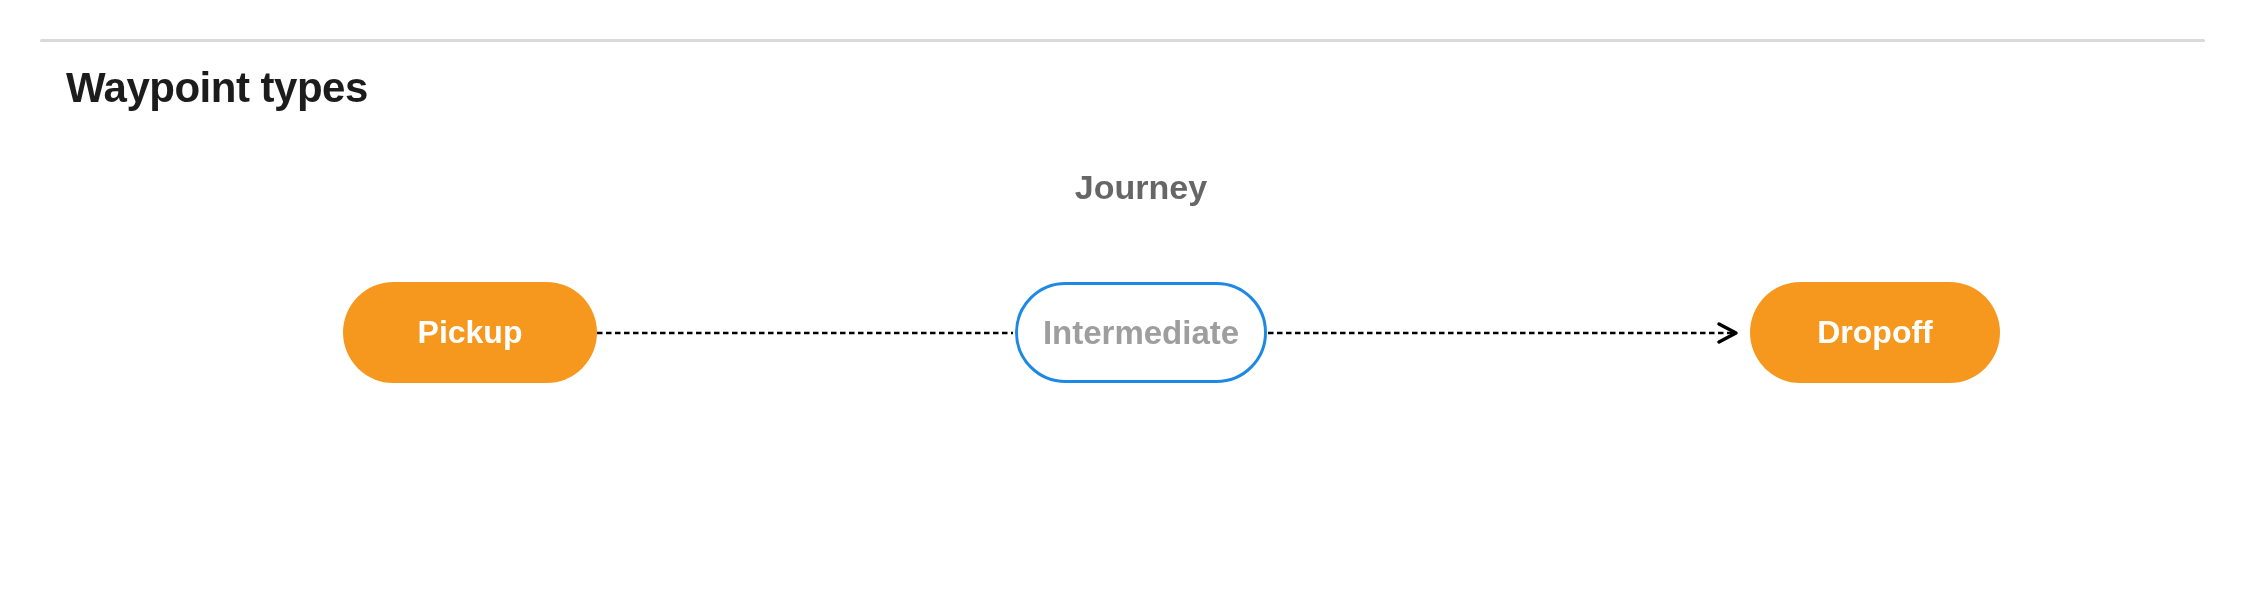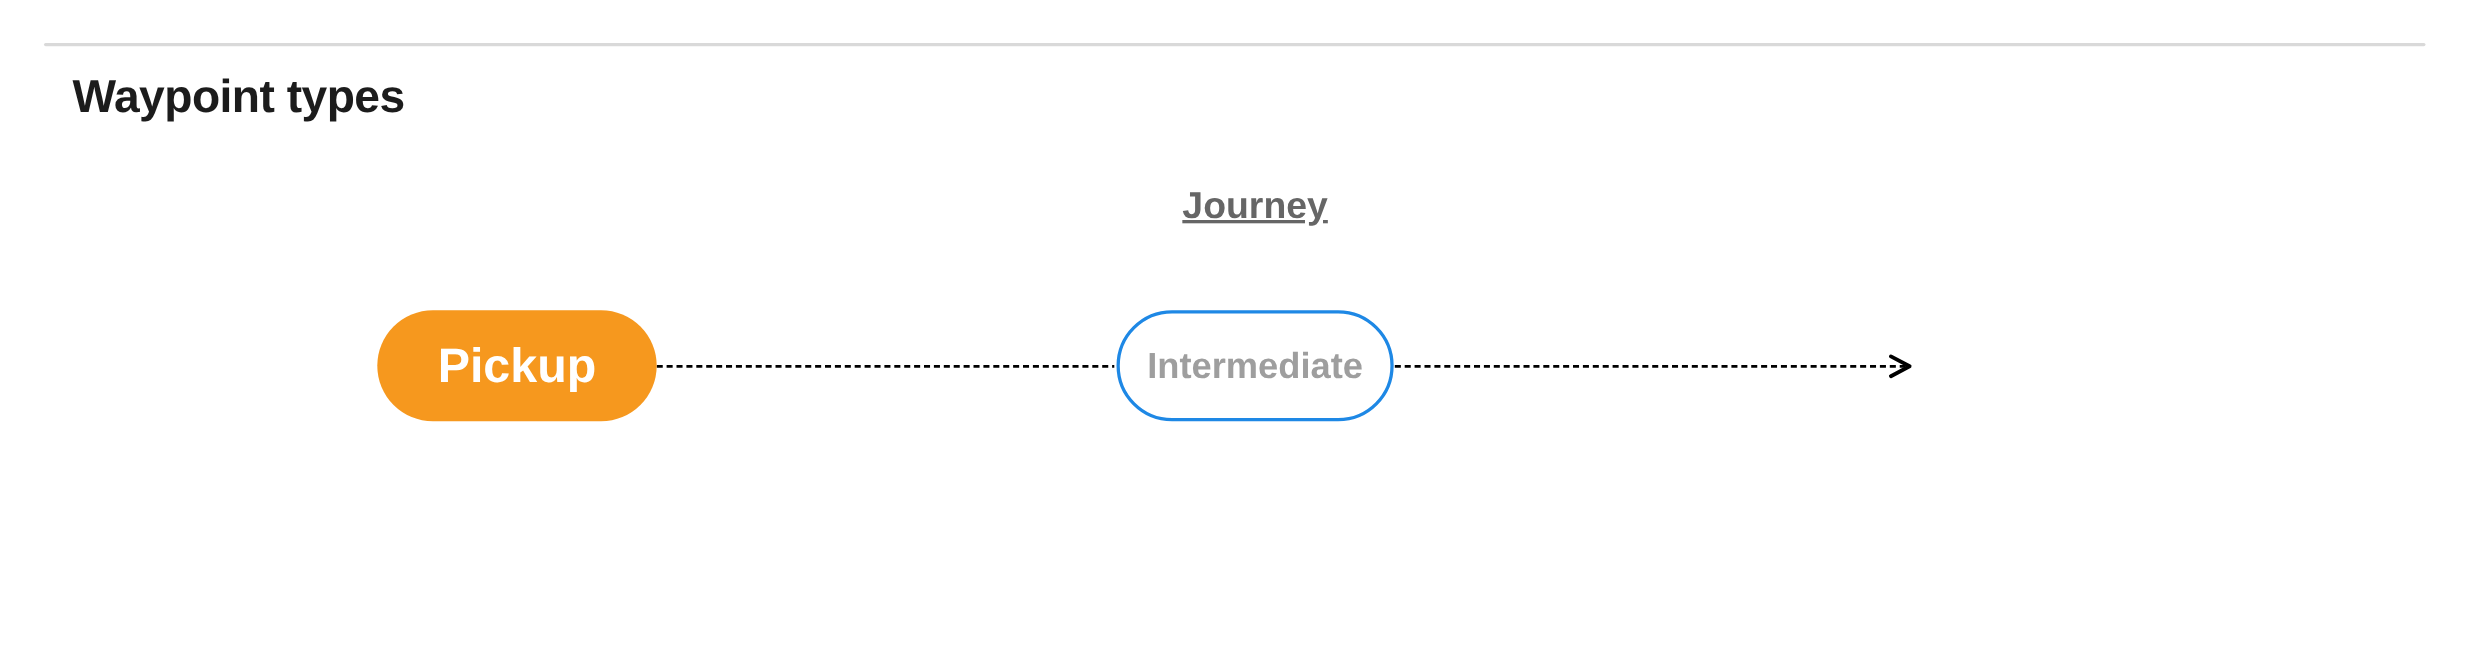--- a/index.html
+++ b/index.html
@@ -50,38 +50,37 @@
   .diagram-title {
     position: absolute;
     left: 1015px;
     top: 168px;
     width: 252px;
     text-align: center;
     font-size: 34px;
     font-weight: 700;
     color: var(--diagram-title-text);
     white-space: nowrap;
-    text-decoration: underline;
   }
 
   .node {
     position: absolute;
     top: 282px;
     height: 101px;
     border-radius: 51px;
     display: flex;
     align-items: center;
     justify-content: center;
     font-weight: 700;
     white-space: nowrap;
   }
   .node-terminal {
     background: var(--terminal-fill);
     color: var(--terminal-text);
-    font-size: 44px;
+    font-size: 32px;
   }
   .node-intermediate {
     background: var(--canvas-bg);
     border: 3px solid var(--intermediate-border);
     color: var(--intermediate-text);
     font-size: 33px;
   }
   .node-pickup   { left: 343px;  width: 254px; }
   .node-mid      { left: 1015px; width: 252px; }
   .node-dropoff  { left: 1750px; width: 250px; }
@@ -116,16 +115,19 @@
   </svg>
 
   <div class="node node-terminal node-pickup">
     <span>Pickup</span>
   </div>
 
   <div class="node node-intermediate node-mid">
     <span>Intermediate</span>
   </div>
 
+  <div class="node node-terminal node-dropoff">
+    <span>Dropoff</span>
+  </div>
 
   <div class="divider divider-bottom"></div>
 
 </div>
 
 </body></html>

